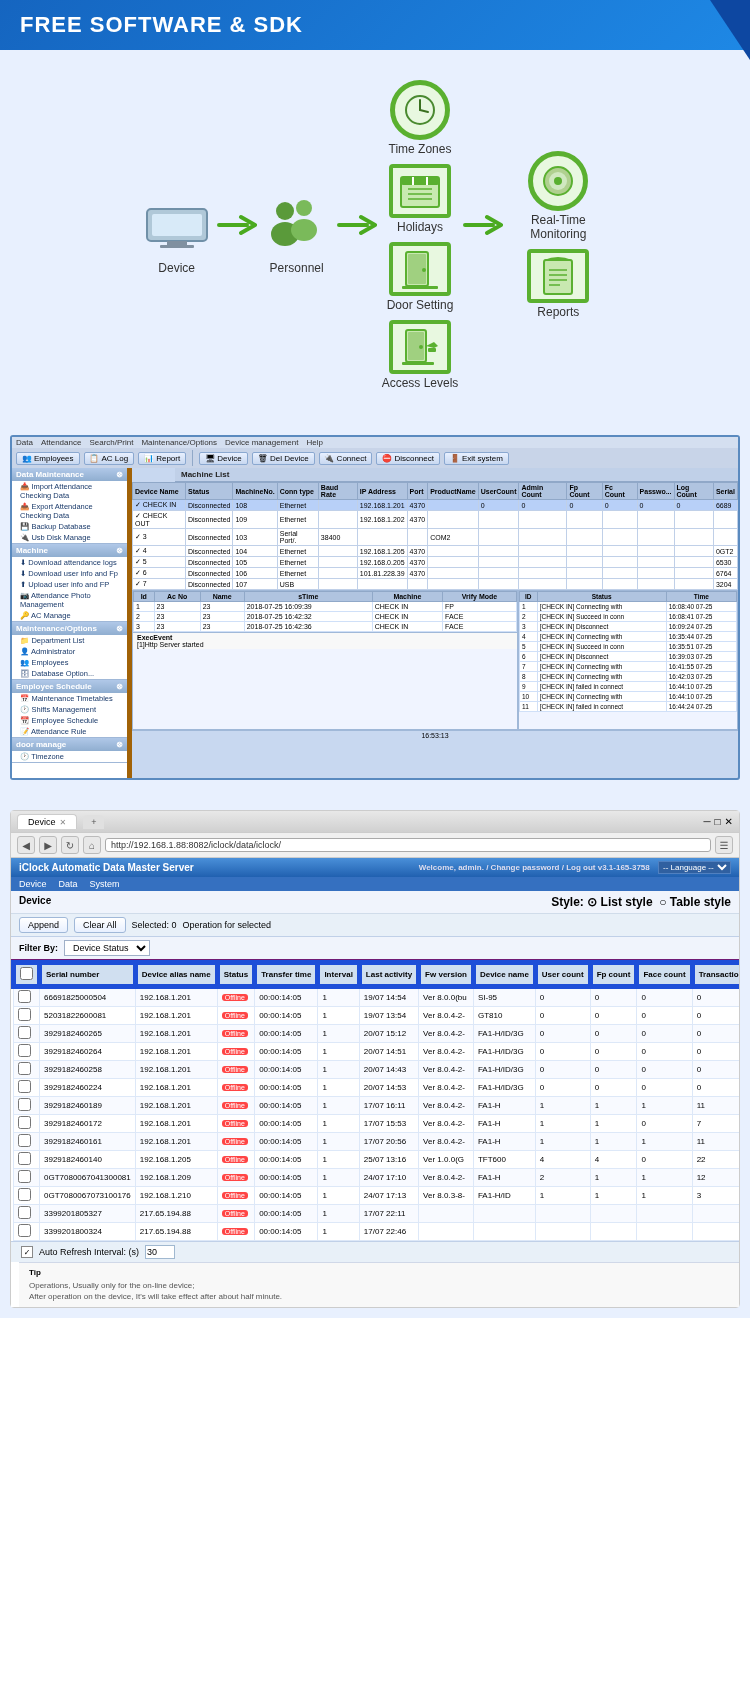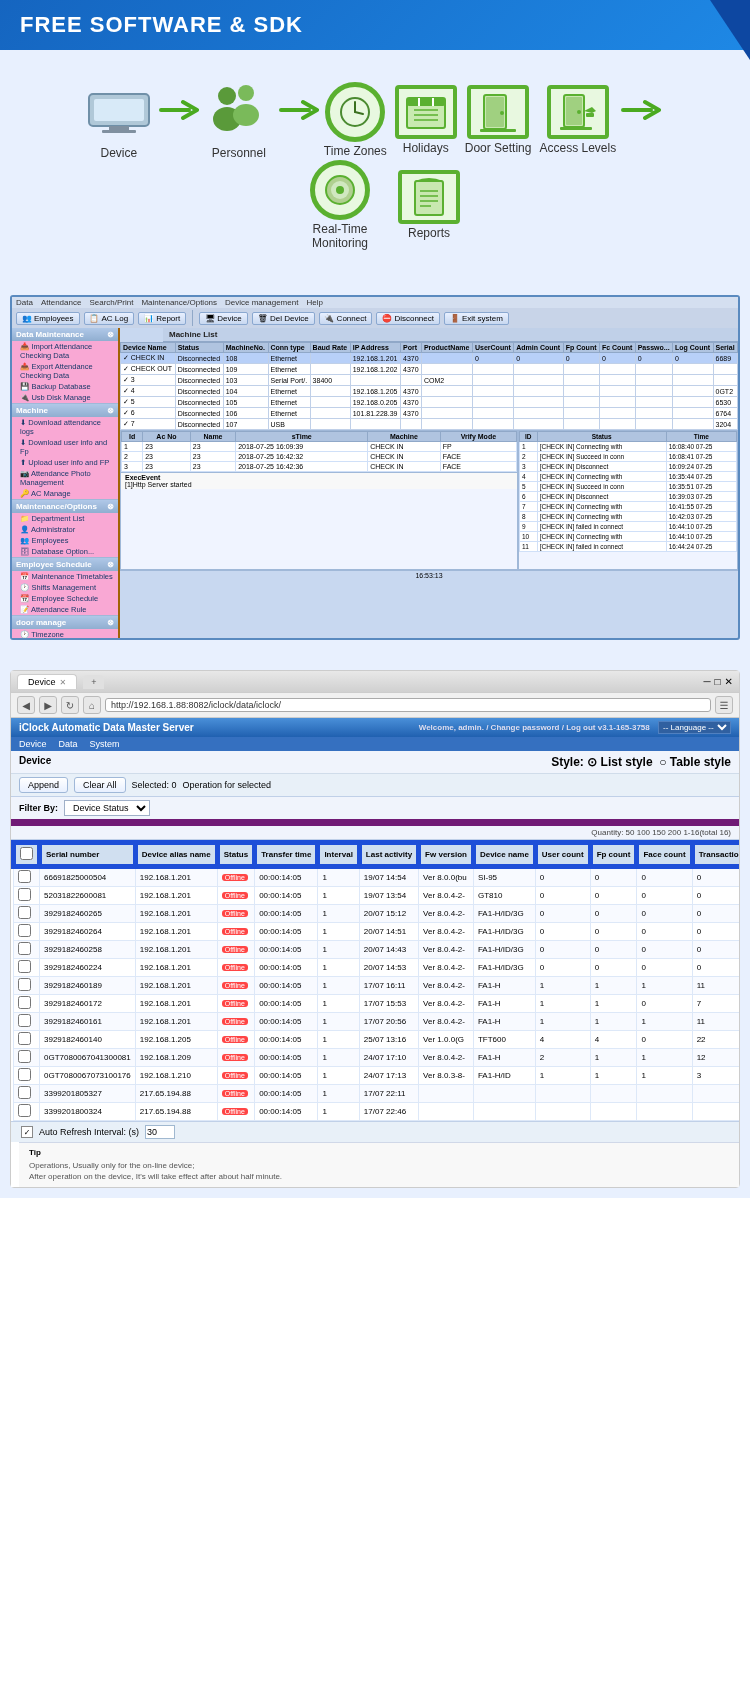--- a/index.html
+++ b/index.html
@@ -63,21 +63,21 @@
       display: flex;
       align-items: center;
       justify-content: center;
       margin-bottom: 20px;
     }
     .arrow svg { width: 40px; height: 30px; }
 
     
     .center-column {
       display: flex;
-      flex-direction: row;
+      flex-direction: column;
       align-items: center;
       gap: 8px;
     }
     .center-item {
       display: flex;
       flex-direction: column;
       align-items: center;
       gap: 2px;
     }
 
@@ -125,23 +125,23 @@
       font-size: 8px;
       display: inline-flex;
       align-items: center;
       gap: 2px;
     }
     .window-body {
       display: flex;
       height: 310px;
     }
     .sidebar-panel {
-      width: 108px;
-      background: #f9a8d4;
-      border-right: 2px solid #a16207;
+      width: 120px;
+      background: #ffffff;
+      border-right: 5px solid #a16207;
       overflow: hidden;
     }
     .sidebar-section {
       border-bottom: 1px solid #a0b8d8;
     }
     .sidebar-header {
       background: linear-gradient(180deg, #b0c8e8, #90aed0);
       padding: 2px 4px;
       font-size: 8px;
       font-weight: bold;
@@ -353,21 +353,21 @@
     .app-btn {
       background: linear-gradient(180deg, #fff, #e8f0ff);
       border: 1px solid #a0b8d8;
       border-radius: 3px;
       padding: 2px 8px;
       font-size: 9px;
       cursor: pointer;
     }
     .filter-bar {
       background: #f0f4fc;
-      border-bottom: 7px solid #701a75;
+      border-bottom: 1px solid #701a75;
       padding: 3px 8px;
       display: flex;
       align-items: center;
       gap: 6px;
       font-size: 9px;
     }
     .filter-label {
       font-weight: bold;
       font-size: 9px;
     }
@@ -1037,23 +1037,20 @@
         <span style="font-size:9px;">Operation for selected</span>
       </div>
 
       <div class="filter-bar">
         <span class="filter-label">Filter By:</span>
         <select class="filter-select">
           <option>Device Status</option>
         </select>
       </div>
 
-      <div class="quantity-bar">
-        <span>Quantity: 50 100 150 200  1-16(total 16)</span>
-      </div>
 
       <div style="overflow-x:auto;">
         <table class="device-table">
           <thead>
             <tr>
               <th><input type="checkbox" style=""></th>
               <th>Serial number</th>
               <th>Device alias name</th>
               <th>Status</th>
               <th>Transfer time</th>

